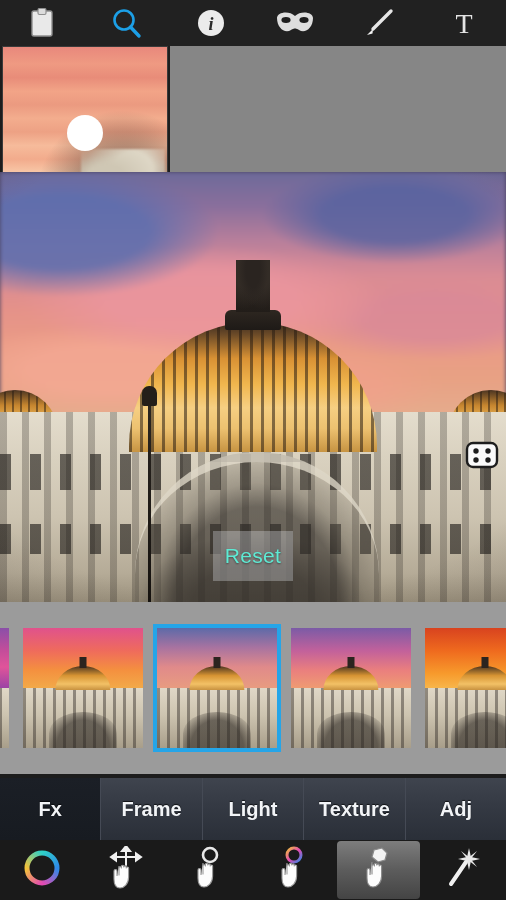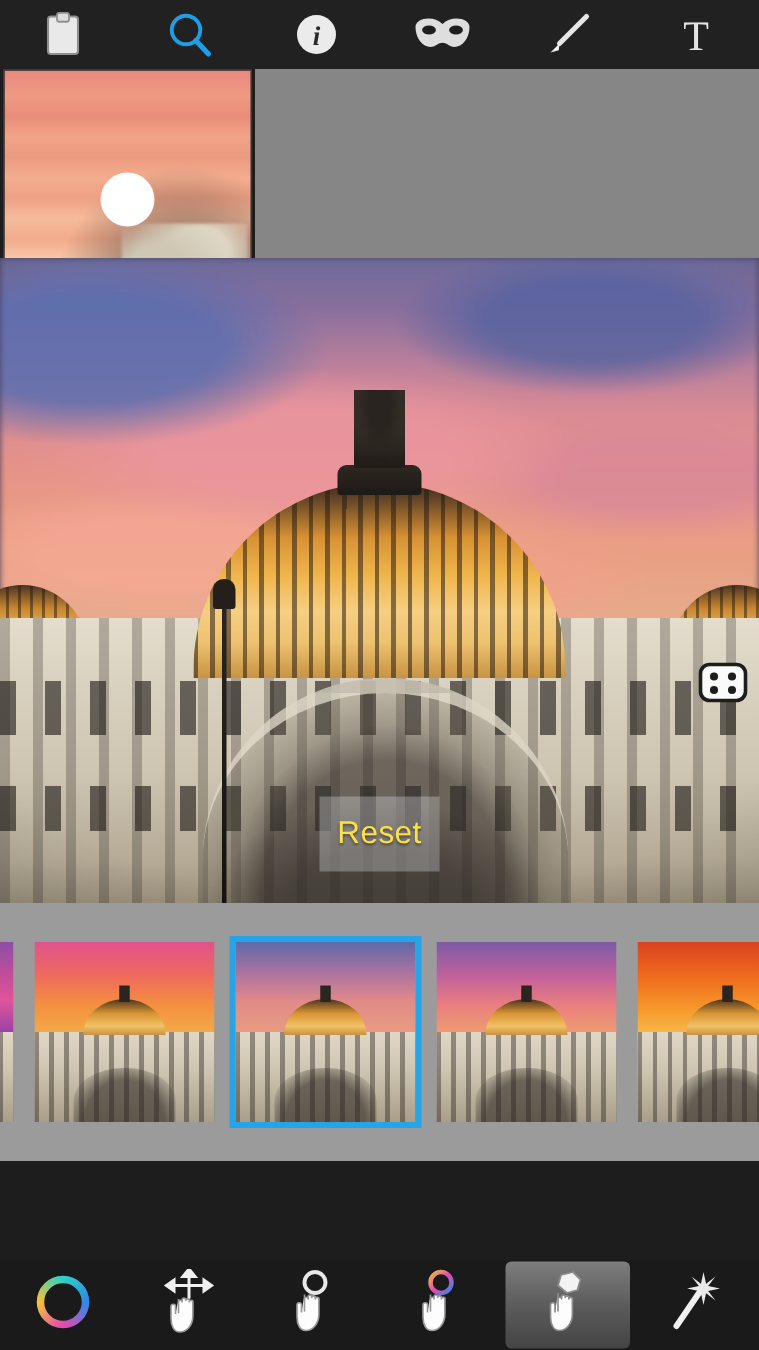--- a/index.html
+++ b/index.html
@@ -193,21 +193,21 @@
 
   
   #reset-btn {
     position:absolute; left:50%; transform:translateX(-50%);
     top:531px; width:80px; height:50px;
     background:rgba(225,228,232,.32);
     display:flex; align-items:center; justify-content:center;
     cursor:pointer;
   }
   #reset-btn span {
-    color:#fde047; font-size:21px; letter-spacing:.3px;
+    color:#5eead4; font-size:21px; letter-spacing:.3px;
     text-shadow:0 1px 2px rgba(0,0,0,.45);
     white-space:nowrap;
     text-align:center;
   }
 
   
   #filmstrip {
     position:absolute; left:0; top:602px; width:506px; height:172px;
     background:#9b9b9b;
     overflow:hidden;
@@ -446,20 +446,37 @@
               <div class="t-bldg"></div>
               <div class="t-dome"></div>
               <div class="t-arch"></div>
               <div class="t-statue"></div>
             </div>
           </div>
         </div>
       </div>
   </div>
 
+  <div id="tabbar">
+      <div class="tab active">
+        <span>Fx</span>
+      </div>
+      <div class="tab">
+        <span>Frame</span>
+      </div>
+      <div class="tab">
+        <span>Light</span>
+      </div>
+      <div class="tab">
+        <span>Texture</span>
+      </div>
+      <div class="tab">
+        <span>Adj</span>
+      </div>
+    </div>
 
   <div id="bottombar">
 
     <div class="bb-btn">
       <span>
         <svg width="38" height="38" viewBox="0 0 38 38">
           <defs>
             <linearGradient id="cw1" x1="0" y1="0" x2="1" y2="1">
               <stop offset="0%" stop-color="#2fd0c8"></stop>
                 <stop offset="100%" stop-color="#2e8ae8"></stop>

